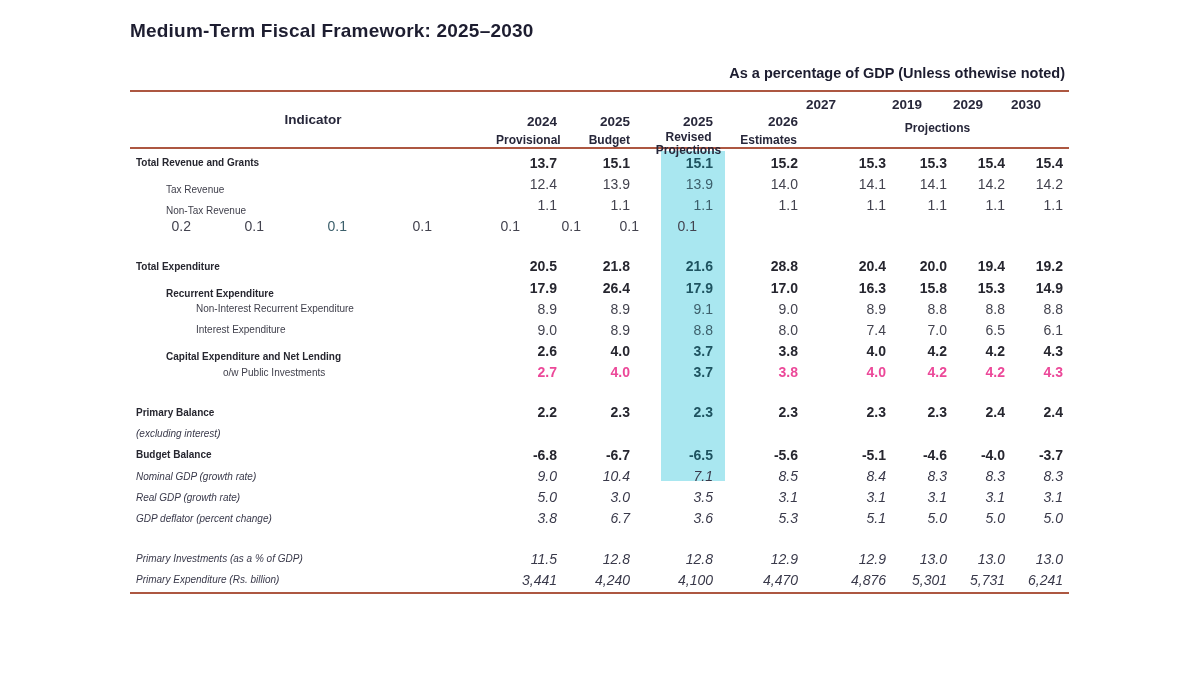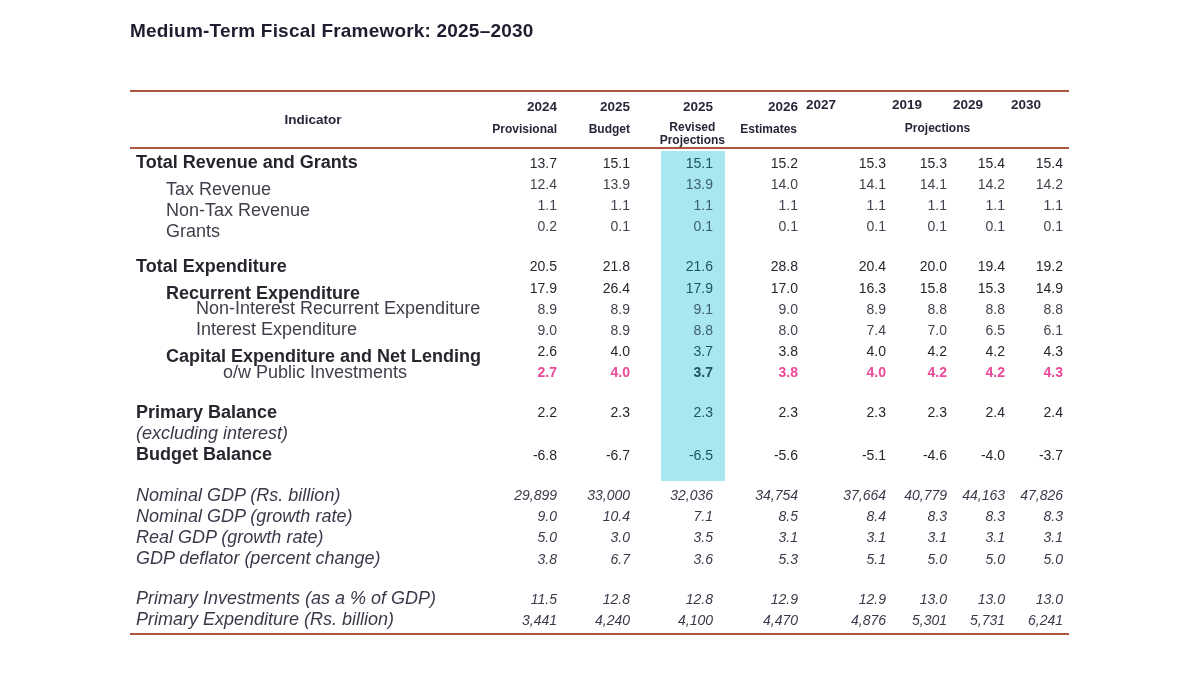--- a/index.html
+++ b/index.html
@@ -15,65 +15,66 @@
   .tbl { position: absolute; left: 130px; top: 90px; width: 939px;
          border-top: 2px solid #ad5741; }
 
   .hl-band { position: absolute; left: 531px; top: 59px; width: 64px; height: 330px;
              background: #a9e7f0; z-index: 0; }
 
   .thead { position: relative; z-index: 1; height: 57px; border-bottom: 2px solid #ad5741;
            display: flex; align-items: stretch; }
   .ind-cell { width: 366px; display: flex; align-items: center; justify-content: center;
               font-size: 13.5px; font-weight: 700; color: #27273a; }
-  .hcol { display: flex; flex-direction: column; padding-top: 7px; align-items: flex-end; }
+  .hcol { display: flex; flex-direction: column; padding-top: 22px; }
   .hcol .yr { font-size: 13.5px; font-weight: 700; text-align: right; color: #27273a; height: 20px; }
   .hcol .sub { font-size: 12px; font-weight: 700; text-align: right; color: #27273a; line-height: 13px; padding-top: 4px; }
   .hc0 { width: 67px; } .hc0 .yr, .hc0 .sub { padding-right: 6px; }
   .hc1 { width: 73px; } .hc1 .yr, .hc1 .sub { padding-right: 6px; }
   .hc2 { width: 89px; } .hc2 .yr { padding-right: 12px; }
   .hc2 .sub { text-align: center; padding-left: 16px; padding-top: 2px; }
   .hc3 { width: 81px; } .hc3 .yr { padding-right: 8px; } .hc3 .sub { padding-right: 9px; }
   .hgroup { width: 263px; display: flex; flex-direction: column; padding-top: 5px; }
   .hgroup .yrline { display: flex; height: 20px; }
   .hgroup .yrline span { font-size: 13.5px; font-weight: 700; text-align: left; color: #27273a; display: block; }
   .gy0 { width: 86px; padding-right: 6px; } .gy1 { width: 61px; padding-right: 6px; }
   .gy2 { width: 58px; padding-right: 6px; } .gy3 { width: 58px; padding-right: 6px; }
   .hgroup .sub { font-size: 12px; font-weight: 700; text-align: center; color: #27273a; padding-top: 4px; }
 
   .tbody { position: relative; z-index: 1; padding: 3px 0 2px; }
   .trow { display: flex; align-items: center; height: 21.2px; }
   .trow.gap { margin-top: 19px; }
-  .lab { width: 366px; font-size: 18px; color: #3f3f4b; white-space: nowrap; }
+  .lab { width: 366px; font-size: 10px; color: #3f3f4b; white-space: nowrap; }
   .ind0 { padding-left: 6px; } .ind1 { padding-left: 36px; margin-top: 11px; }
   .ind2 { padding-left: 66px; } .ind3 { padding-left: 93px; }
   .num { font-size: 14px; text-align: right; color: #43434f; white-space: nowrap; }
   .c0 { width: 67px; padding-right: 6px; } .c1 { width: 73px; padding-right: 6px; }
   .c2 { width: 89px; padding-right: 12px; } .c3 { width: 81px; padding-right: 8px; }
   .c4 { width: 86px; padding-right: 6px; } .c5 { width: 61px; padding-right: 6px; }
   .c6 { width: 58px; padding-right: 6px; } .c7 { width: 58px; padding-right: 6px; }
 
   .trow.bold .lab { font-weight: 700; color: #26262f; }
-  .trow.bold .num { font-weight: 400; color: #26262f; }
+  .trow.bold .num { font-weight: 700; color: #26262f; }
   .trow.vbold .num { font-weight: 700; color: #ec4899; }
   .trow.italic .lab, .trow.italic .num { font-style: italic; color: #39394a; }
   .trow.inhl .c2 { color: #3c5f6b; }
   .trow.inhl.bold .c2, .trow.inhl.vbold .c2 { color: #1e5360; }
 
   .tbl-bottom { position: relative; z-index: 1; border-bottom: 2px solid #ad5741; }
 
   .source { position: absolute; left: 131px; top: 650px; font-size: 15px; font-style: italic;
             color: #33333f; margin-top: 36px; }
 </style>
 </head>
 <body>
 
 <div class="page">
 
   <div class="title">Medium-Term Fiscal Framework: 2025–2030</div>
+  <div class="subtitle">As a percentage of GDP (Unless othewise noted)</div>
 
   <div class="tbl">
     <div class="hl-band"></div>
 
     <div class="thead">
       <div class="ind-cell">Indicator</div>
       <div class="hcol hc0">
         <span class="yr">2024</span>
         <span class="sub">Provisional</span>
       </div>
@@ -128,21 +129,20 @@
           <div class="num c0">1.1</div>
           <div class="num c1">1.1</div>
           <div class="num c2">1.1</div>
           <div class="num c3">1.1</div>
           <div class="num c4">1.1</div>
           <div class="num c5">1.1</div>
           <div class="num c6">1.1</div>
           <div class="num c7">1.1</div>
         </div>
         <div class="trow inhl">
-          <div class="lab ind1">Grants</div>
           <div class="num c0">0.2</div>
           <div class="num c1">0.1</div>
           <div class="num c2">0.1</div>
           <div class="num c3">0.1</div>
           <div class="num c4">0.1</div>
           <div class="num c5">0.1</div>
           <div class="num c6">0.1</div>
           <div class="num c7">0.1</div>
         </div>
         <div class="trow gap bold inhl">
@@ -237,31 +237,20 @@
           <div class="lab ind0">Budget Balance</div>
           <div class="num c0">-6.8</div>
           <div class="num c1">-6.7</div>
           <div class="num c2">-6.5</div>
           <div class="num c3">-5.6</div>
           <div class="num c4">-5.1</div>
           <div class="num c5">-4.6</div>
           <div class="num c6">-4.0</div>
           <div class="num c7">-3.7</div>
         </div>
-        <div class="trow gap italic">
-          <div class="lab ind0">Nominal GDP (Rs. billion)</div>
-          <div class="num c0">29,899</div>
-          <div class="num c1">33,000</div>
-          <div class="num c2">32,036</div>
-          <div class="num c3">34,754</div>
-          <div class="num c4">37,664</div>
-          <div class="num c5">40,779</div>
-          <div class="num c6">44,163</div>
-          <div class="num c7">47,826</div>
-        </div>
         <div class="trow italic">
           <div class="lab ind0">Nominal GDP (growth rate)</div>
           <div class="num c0">9.0</div>
           <div class="num c1">10.4</div>
           <div class="num c2">7.1</div>
           <div class="num c3">8.5</div>
           <div class="num c4">8.4</div>
           <div class="num c5">8.3</div>
           <div class="num c6">8.3</div>
           <div class="num c7">8.3</div>

